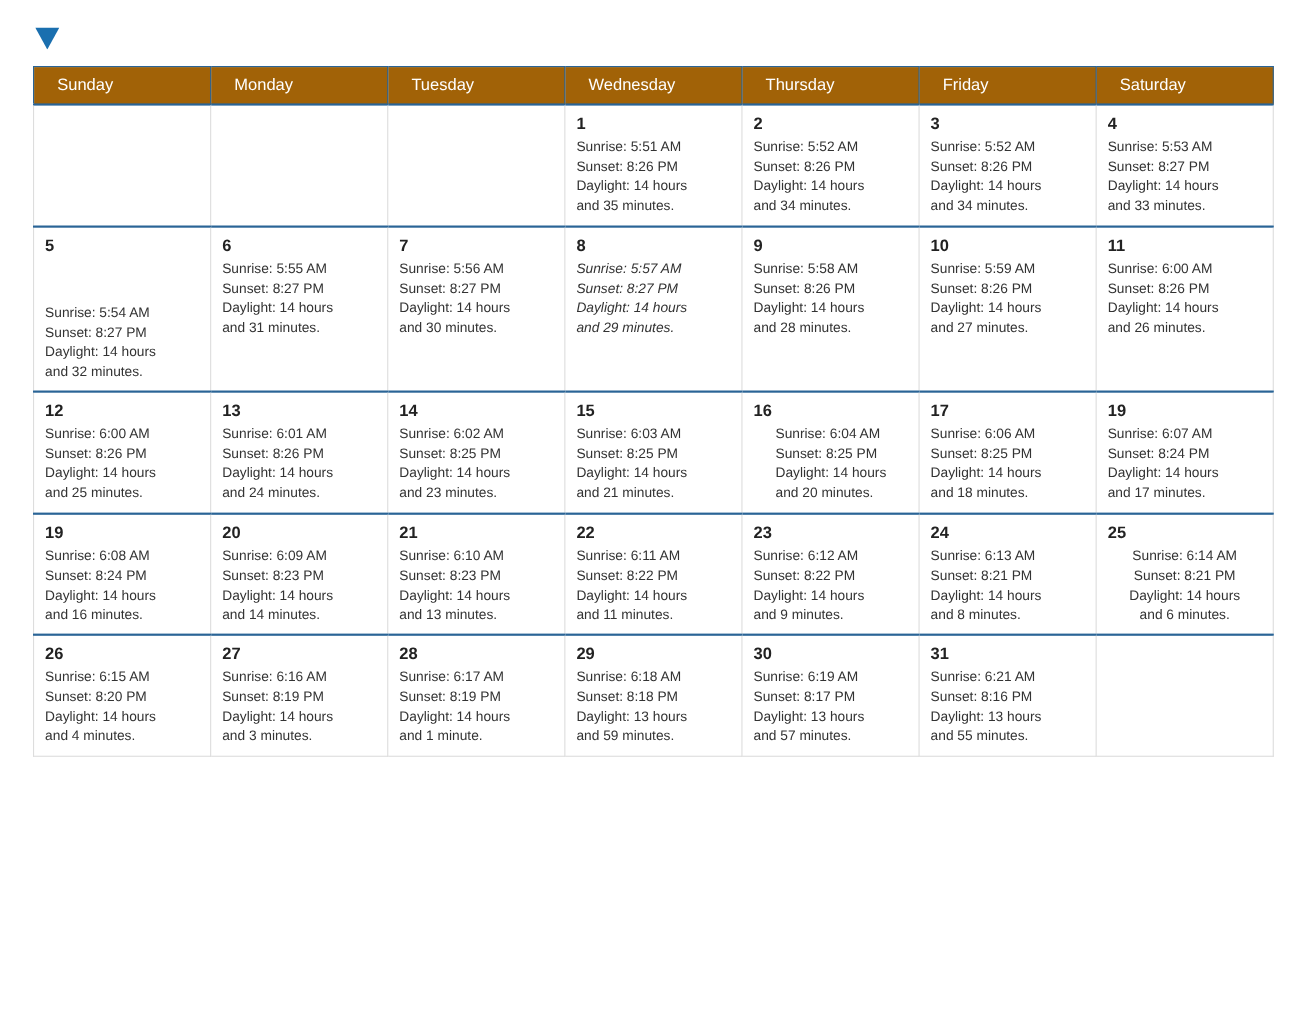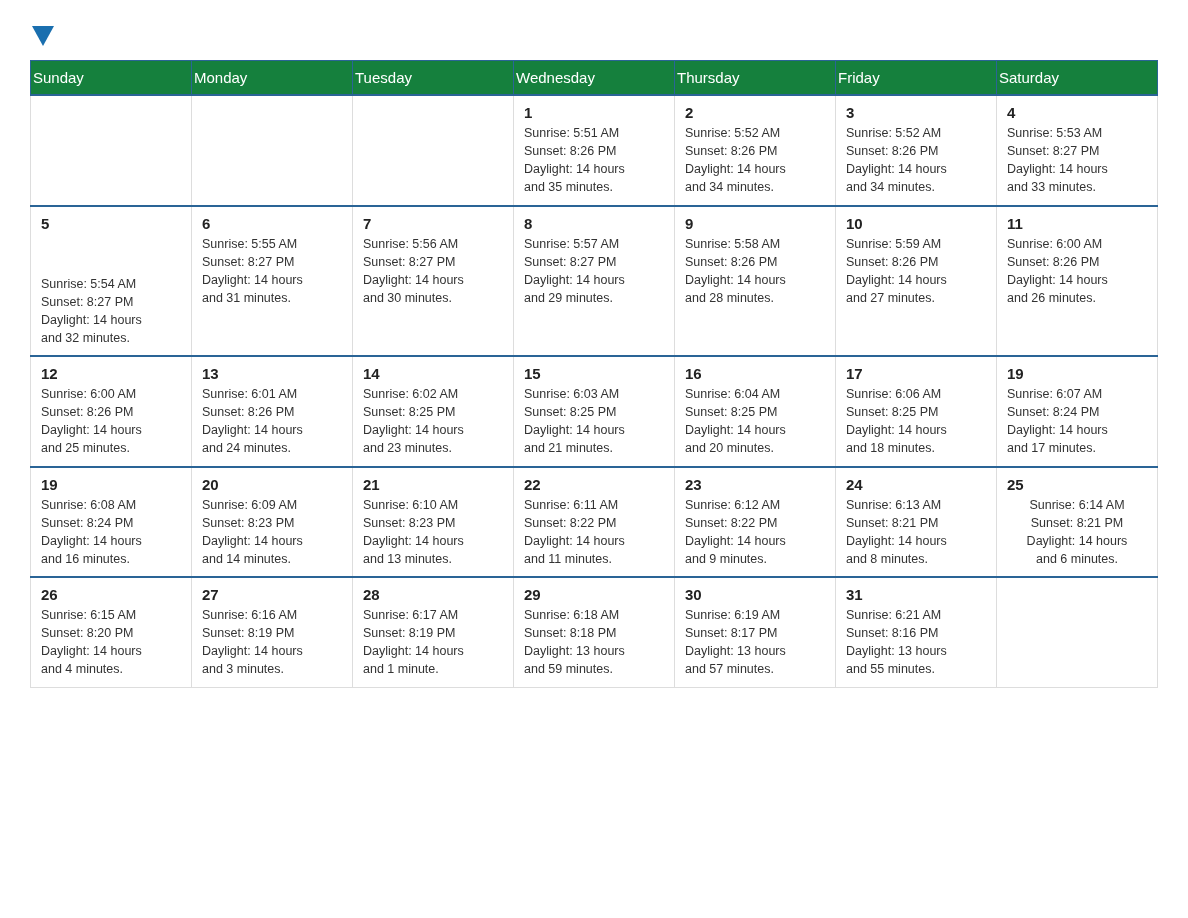--- a/index.html
+++ b/index.html
@@ -34,25 +34,25 @@
       font-size: 20px;
       color: #555;
       margin-top: 4px;
     }
     .calendar {
       width: 100%;
       border-collapse: collapse;
       margin-top: 10px;
     }
     .calendar th {
-      background-color: #15803d;
+      background-color: #a16207;
       color: #fff;
       font-size: 15px;
       font-weight: normal;
-      padding: 8px 2px;
+      padding: 8px 21px;
       text-align: left;
       border: 1px solid #2a6496;
     }
     .calendar td {
       vertical-align: top;
       padding: 8px 10px;
       border: 1px solid #ccc;
       width: calc(100% / 7);
       font-size: 13px;
       color: #333;
@@ -184,21 +184,21 @@
         </td>
         <td>
           <span class="day-number">7</span>
           <div class="day-info" style="white-space: pre-line;">Sunrise: 5:56 AM
 Sunset: 8:27 PM
 Daylight: 14 hours
 and 30 minutes.</div>
         </td>
         <td>
           <span class="day-number">8</span>
-          <div class="day-info" style="white-space: pre-line;">Sunrise: 5:57 AM
+          <div class="day-info" style="white-space: pre-line; font-style: italic;">Sunrise: 5:57 AM
 Sunset: 8:27 PM
 Daylight: 14 hours
 and 29 minutes.</div>
         </td>
         <td>
           <span class="day-number">9</span>
           <div class="day-info" style="white-space: pre-line;">Sunrise: 5:58 AM
 Sunset: 8:26 PM
 Daylight: 14 hours
 and 28 minutes.</div>
@@ -242,21 +242,21 @@
         </td>
         <td>
           <span class="day-number">15</span>
           <div class="day-info" style="white-space: pre-line;">Sunrise: 6:03 AM
 Sunset: 8:25 PM
 Daylight: 14 hours
 and 21 minutes.</div>
         </td>
         <td>
           <span class="day-number">16</span>
-          <div class="day-info" style="white-space: pre-line;">Sunrise: 6:04 AM
+          <div class="day-info" style="white-space: pre-line; margin-left: 20px;">Sunrise: 6:04 AM
 Sunset: 8:25 PM
 Daylight: 14 hours
 and 20 minutes.</div>
         </td>
         <td>
           <span class="day-number">17</span>
           <div class="day-info" style="white-space: pre-line;">Sunrise: 6:06 AM
 Sunset: 8:25 PM
 Daylight: 14 hours
 and 18 minutes.</div>

